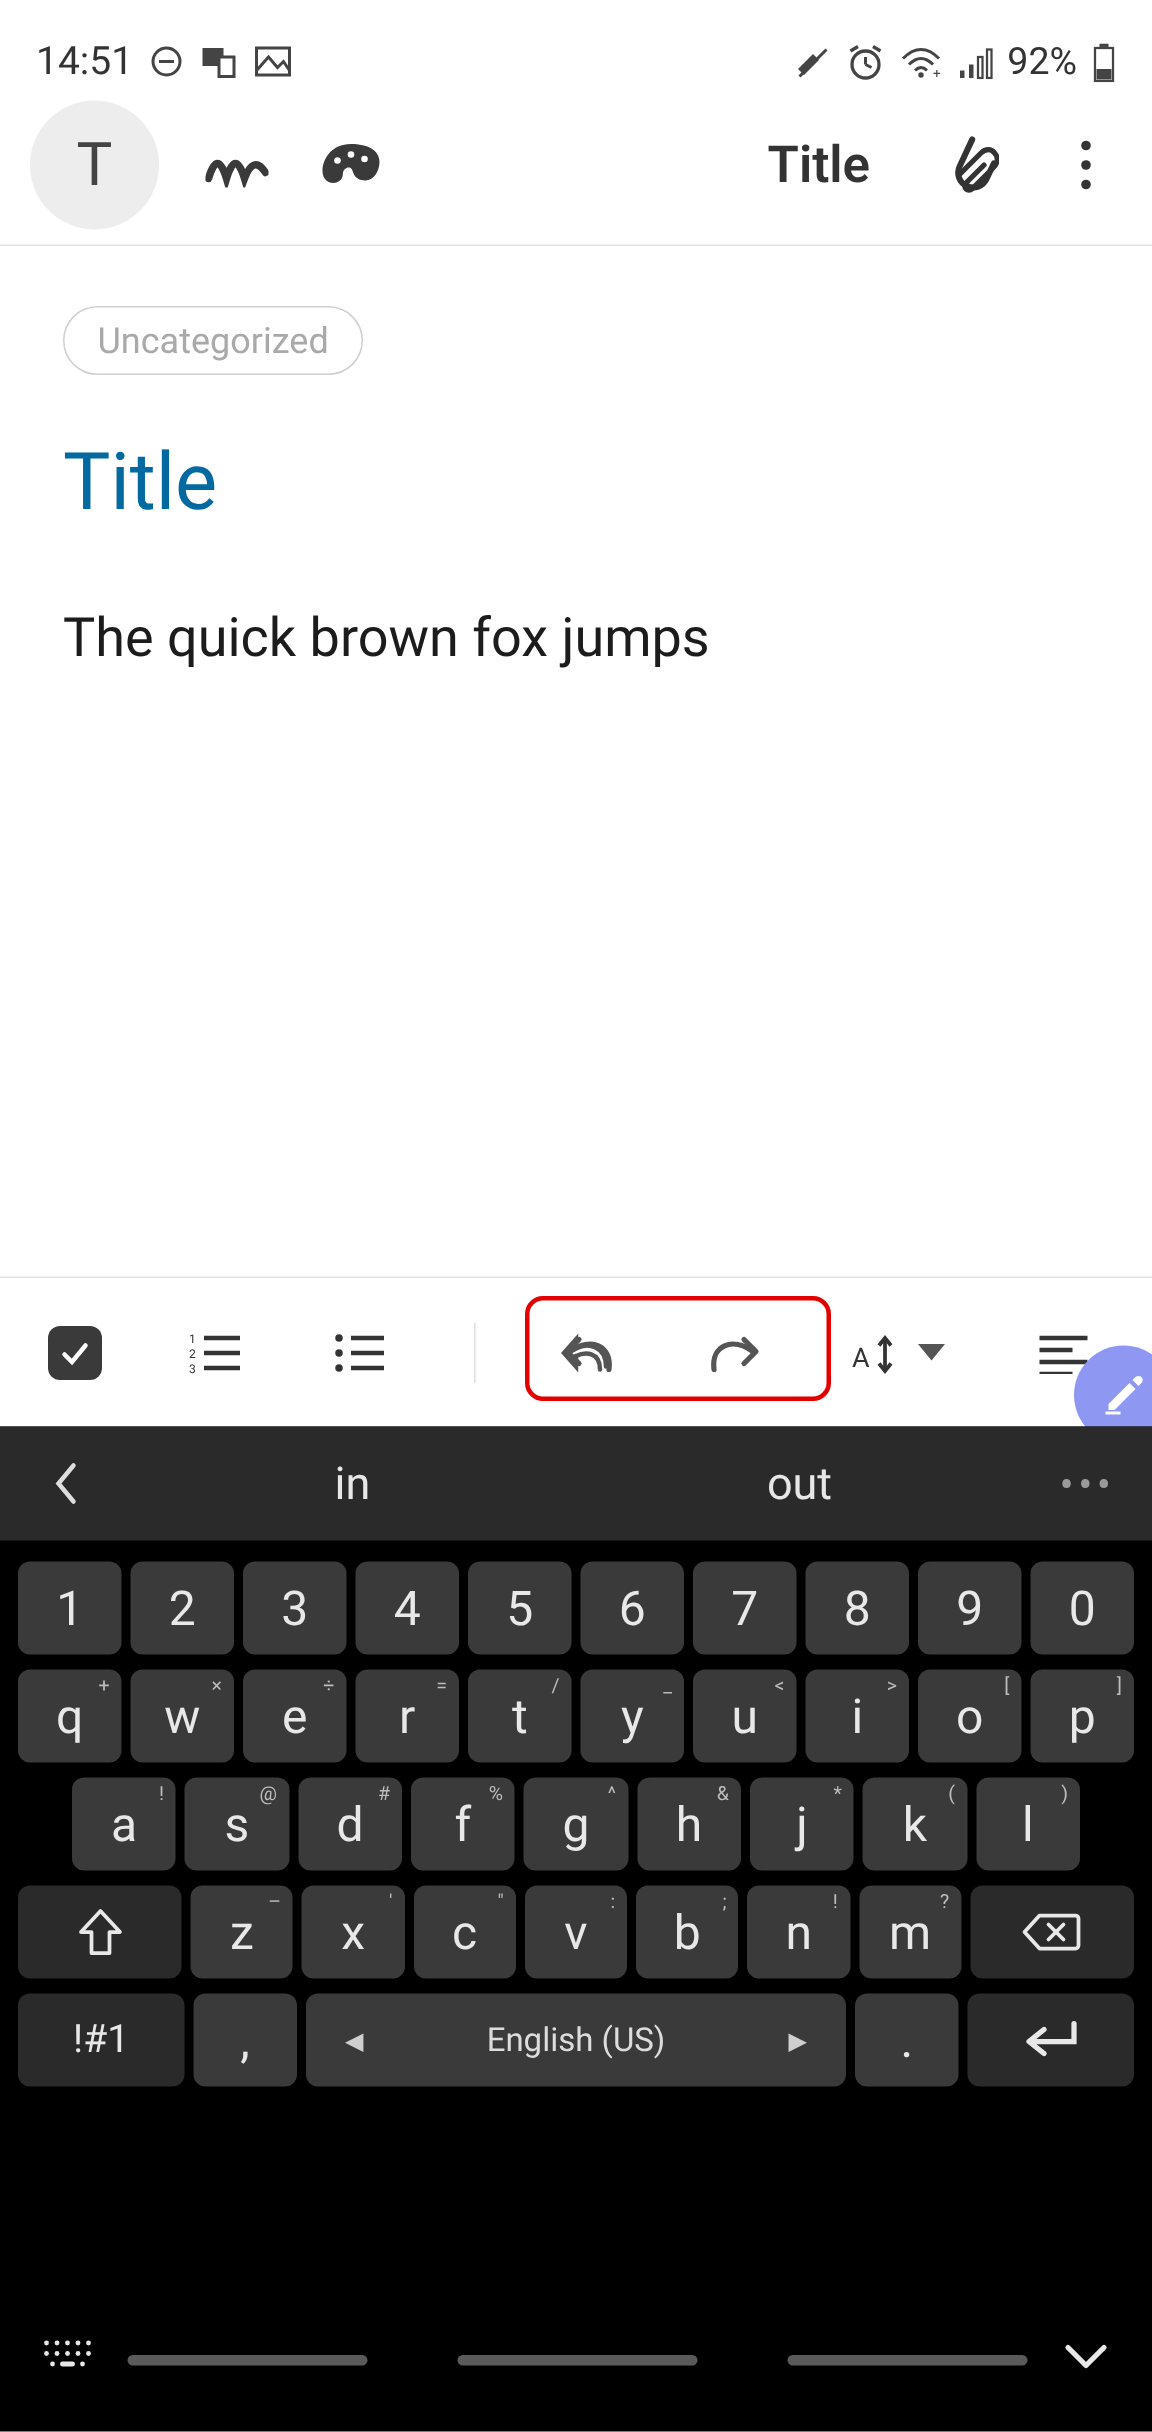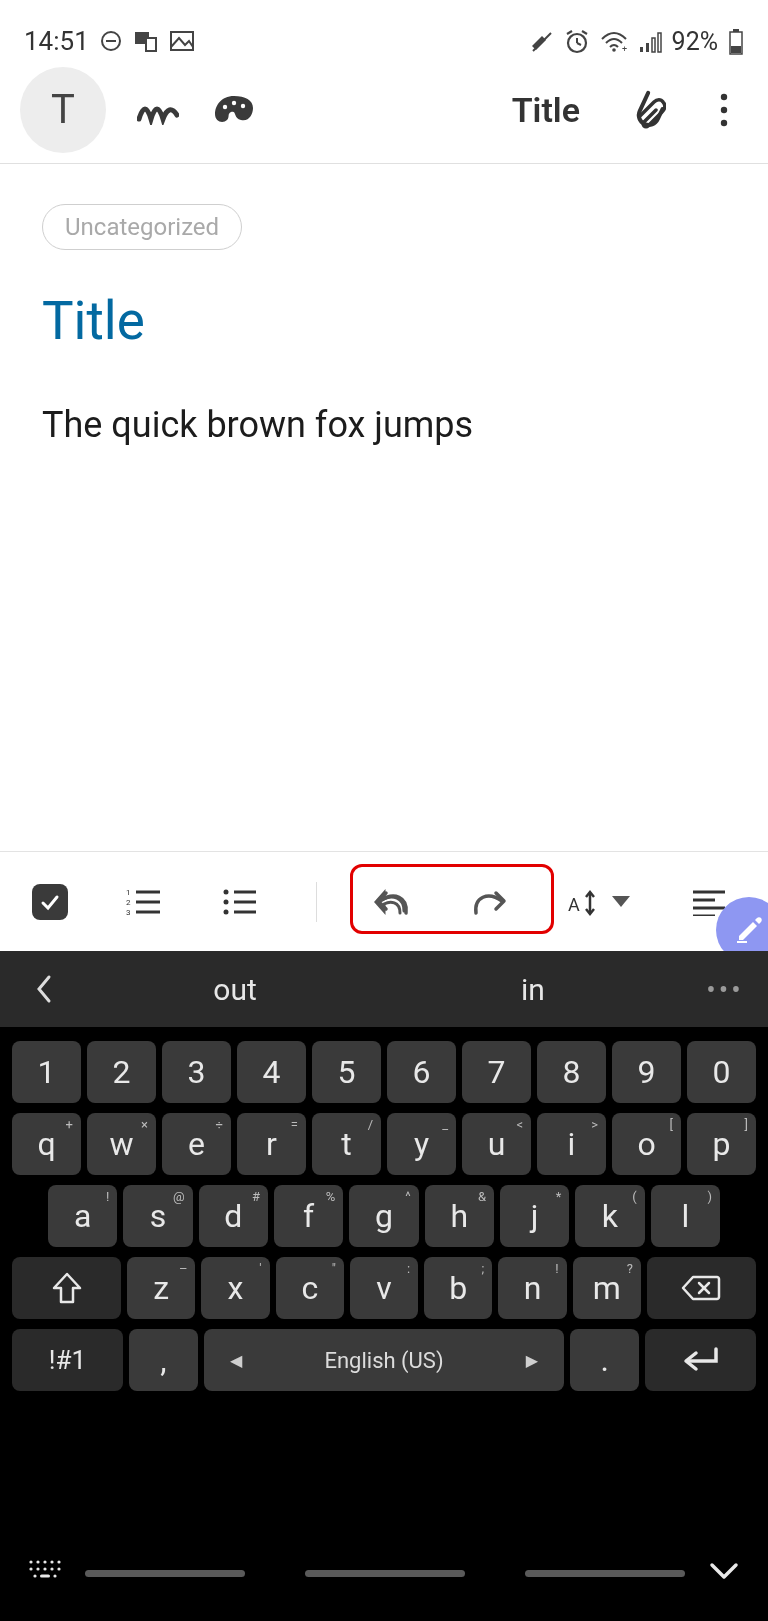--- a/index.html
+++ b/index.html
@@ -252,22 +252,22 @@
     </svg>
 </div>
 
 <div class="keyboard">
   <div class="suggestion-row">
     <div class="sug-back">
       <svg width="20" height="32" viewBox="0 0 20 32">
           <polyline points="16,4 6,16 16,28" fill="none" stroke="#ddd" stroke-width="3" stroke-linecap="round"></polyline>
         </svg>
     </div>
+    <div class="sug-item">in</div>
     <div class="sug-item">out</div>
-    <div class="sug-item">in</div>
     <div class="sug-more">•••</div>
   </div>
 
   <div class="key-rows">
     <div class="krow" id="row-num">
         <div class="key">1</div>
         <div class="key">2</div>
         <div class="key">3</div>
         <div class="key">4</div>
         <div class="key">5</div>

